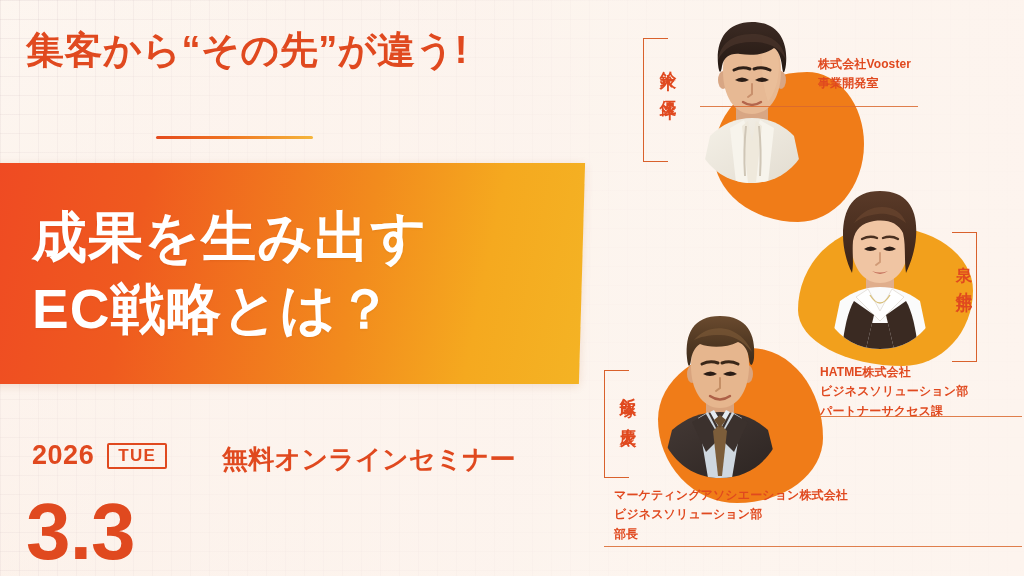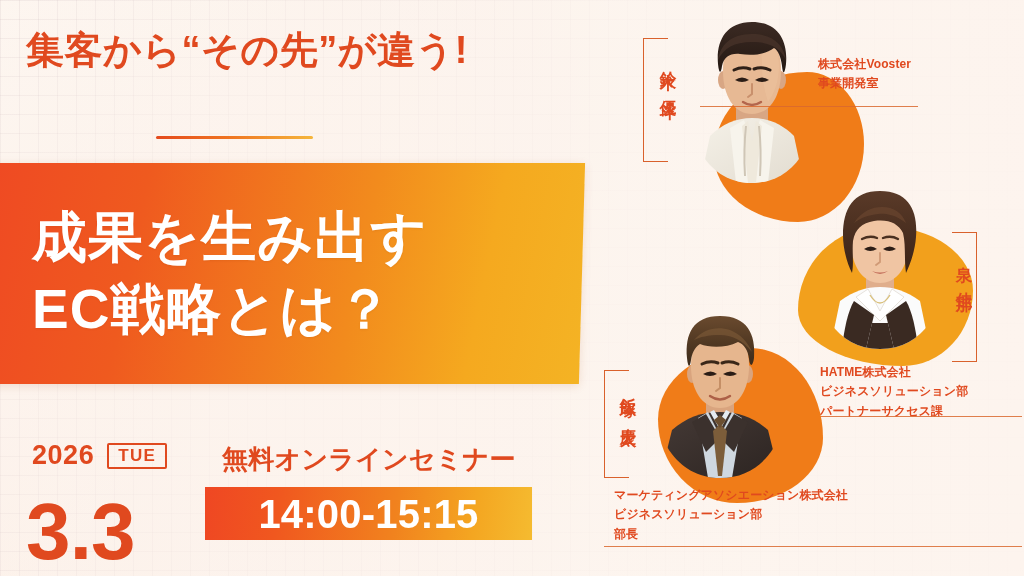--- a/index.html
+++ b/index.html
@@ -178,23 +178,20 @@
     </div>
   </div>
 
   <div class="year-row">
     <span class="year">2026</span>
     <span class="dow">TUE</span>
   </div>
   <div class="bigdate">3.3</div>
 
   <div class="seminar-label">無料オンラインセミナー</div>
-  <div class="time-badge">
-    <span class="time-text">14:00-15:15</span>
-  </div>
 
   <div class="speaker" style="left:0;top:0;width:1024px;height:576px;">
 
     <div class="bracket left" style="left:643px;top:38px;width:24px;height:122px;"></div>
     <div class="vname" style="left:660px;top:58px;">鈴木 優斗</div>
 
     <div style="position:absolute;left:700px;top:50px;width:160px;height:165px;">
       <div class="blob b1" style="left:14px;top:22px;"></div>
     </div>
 

